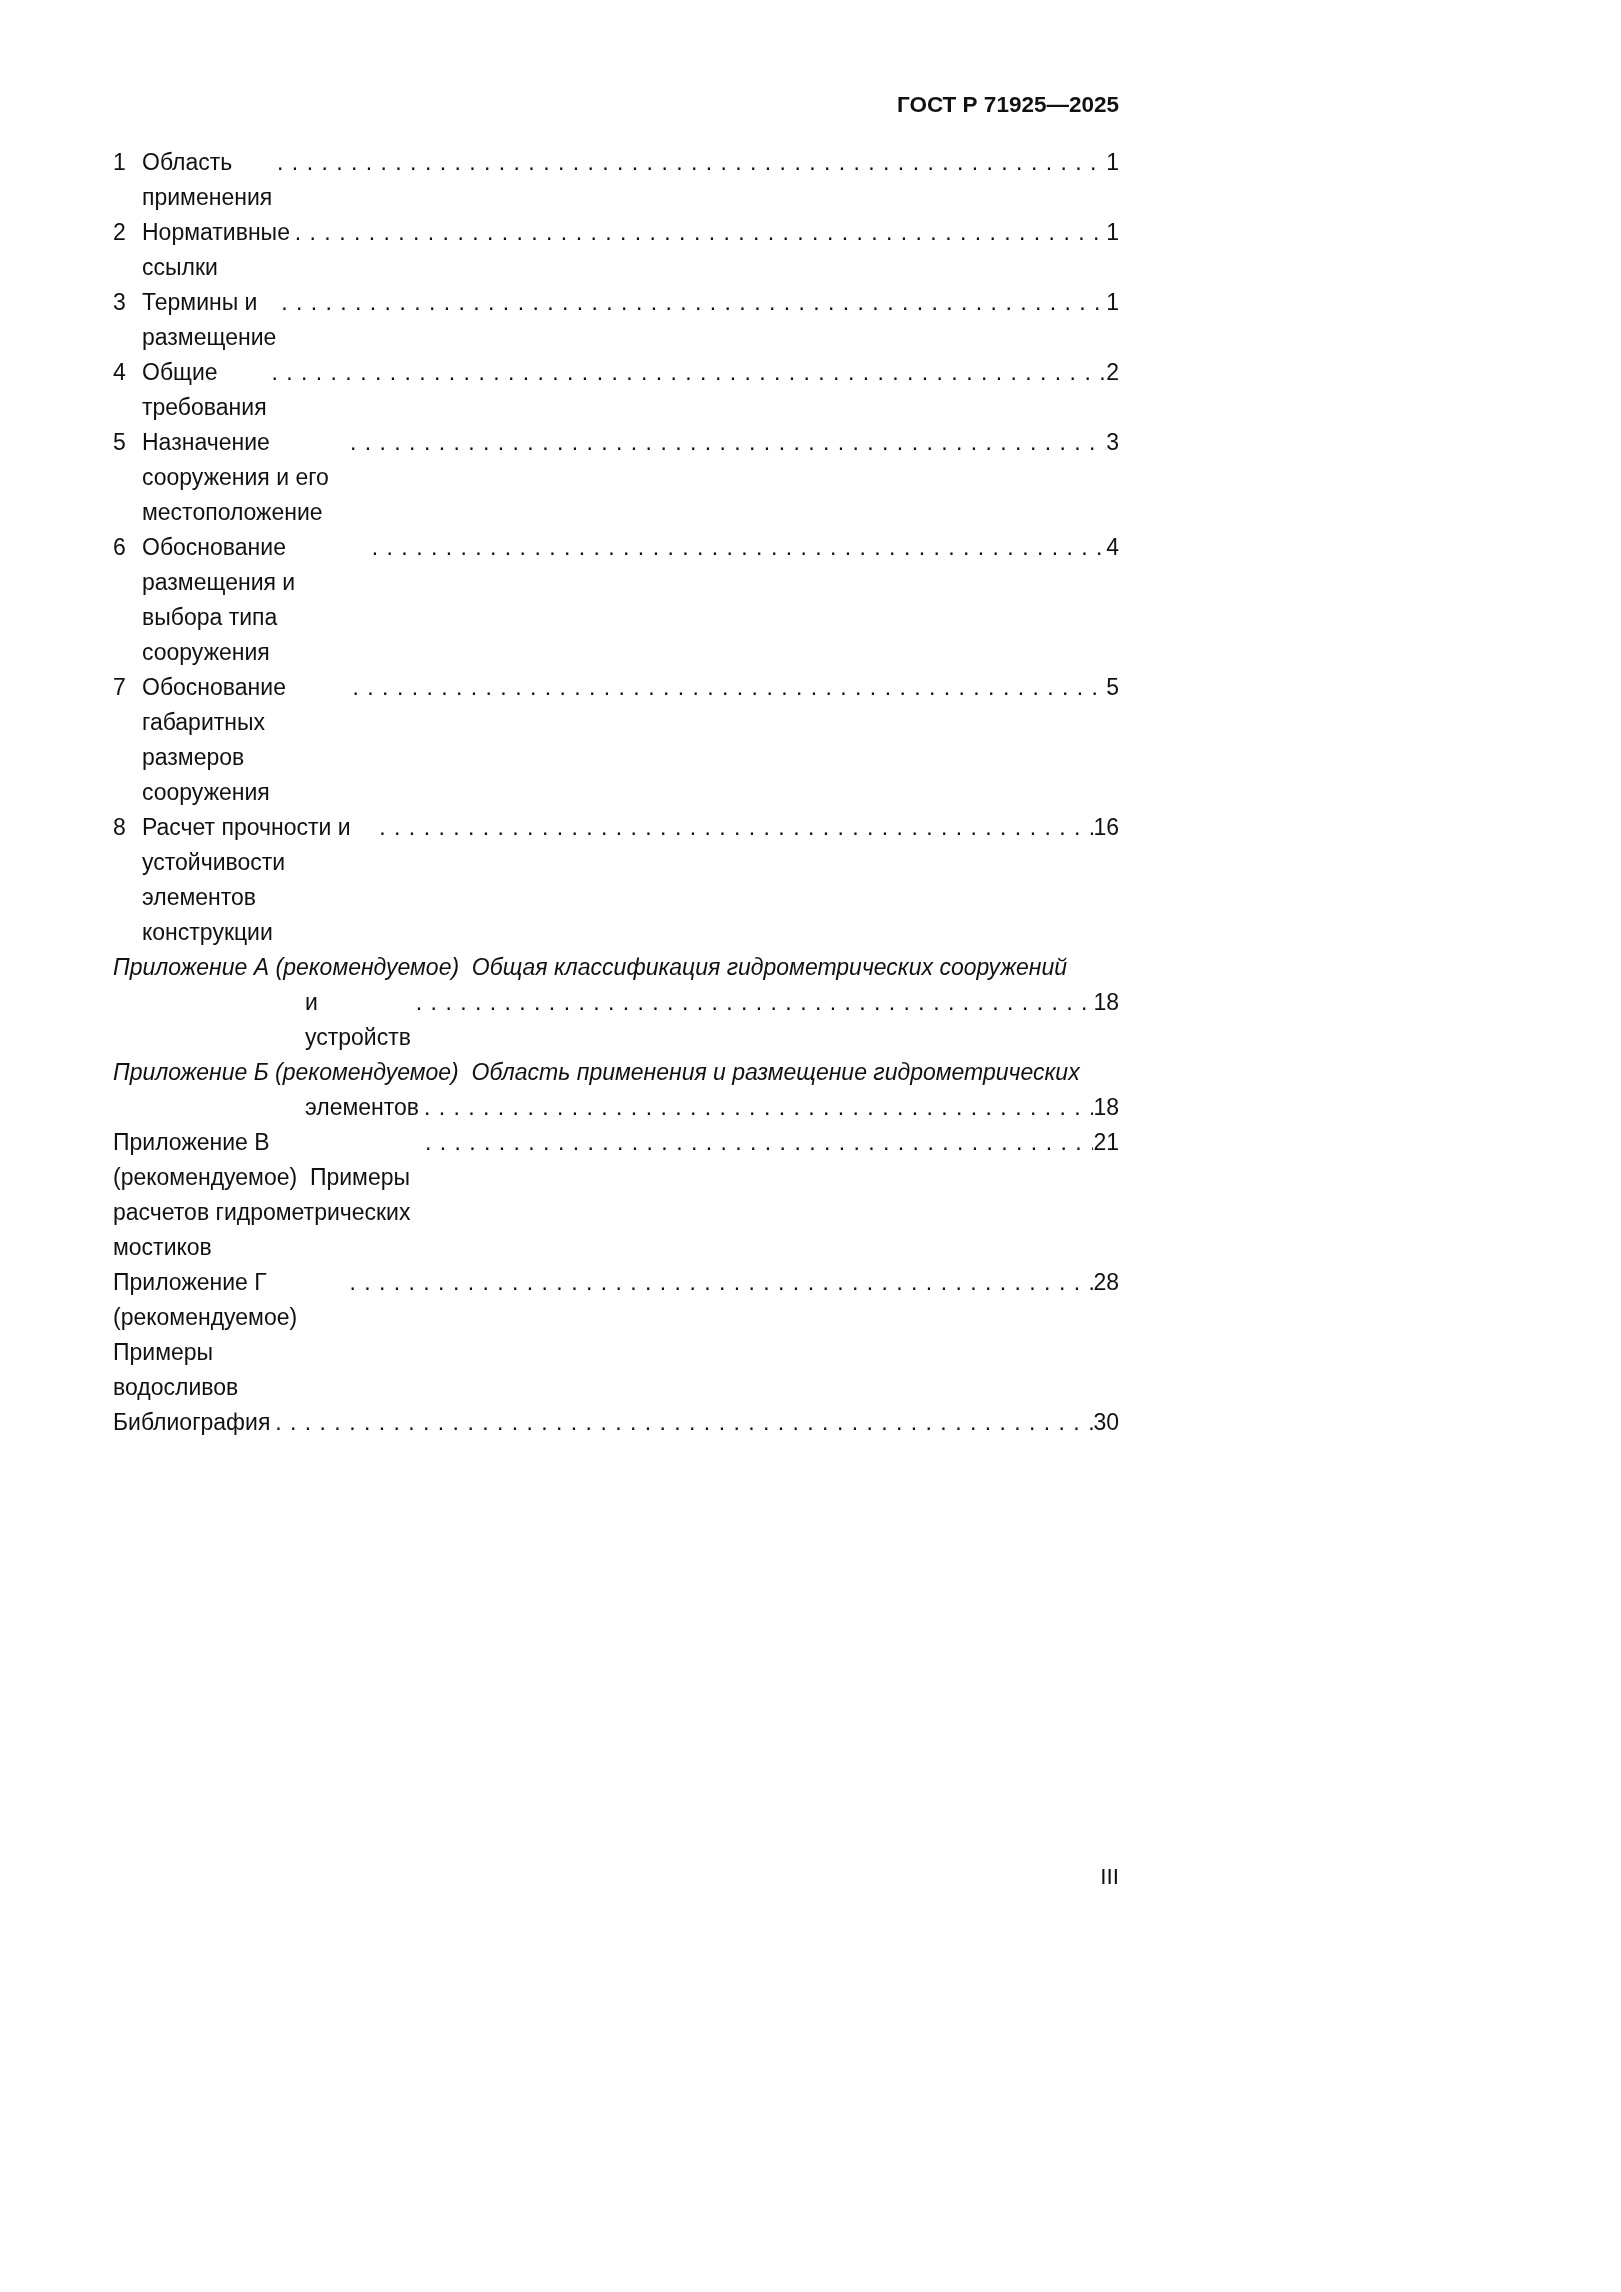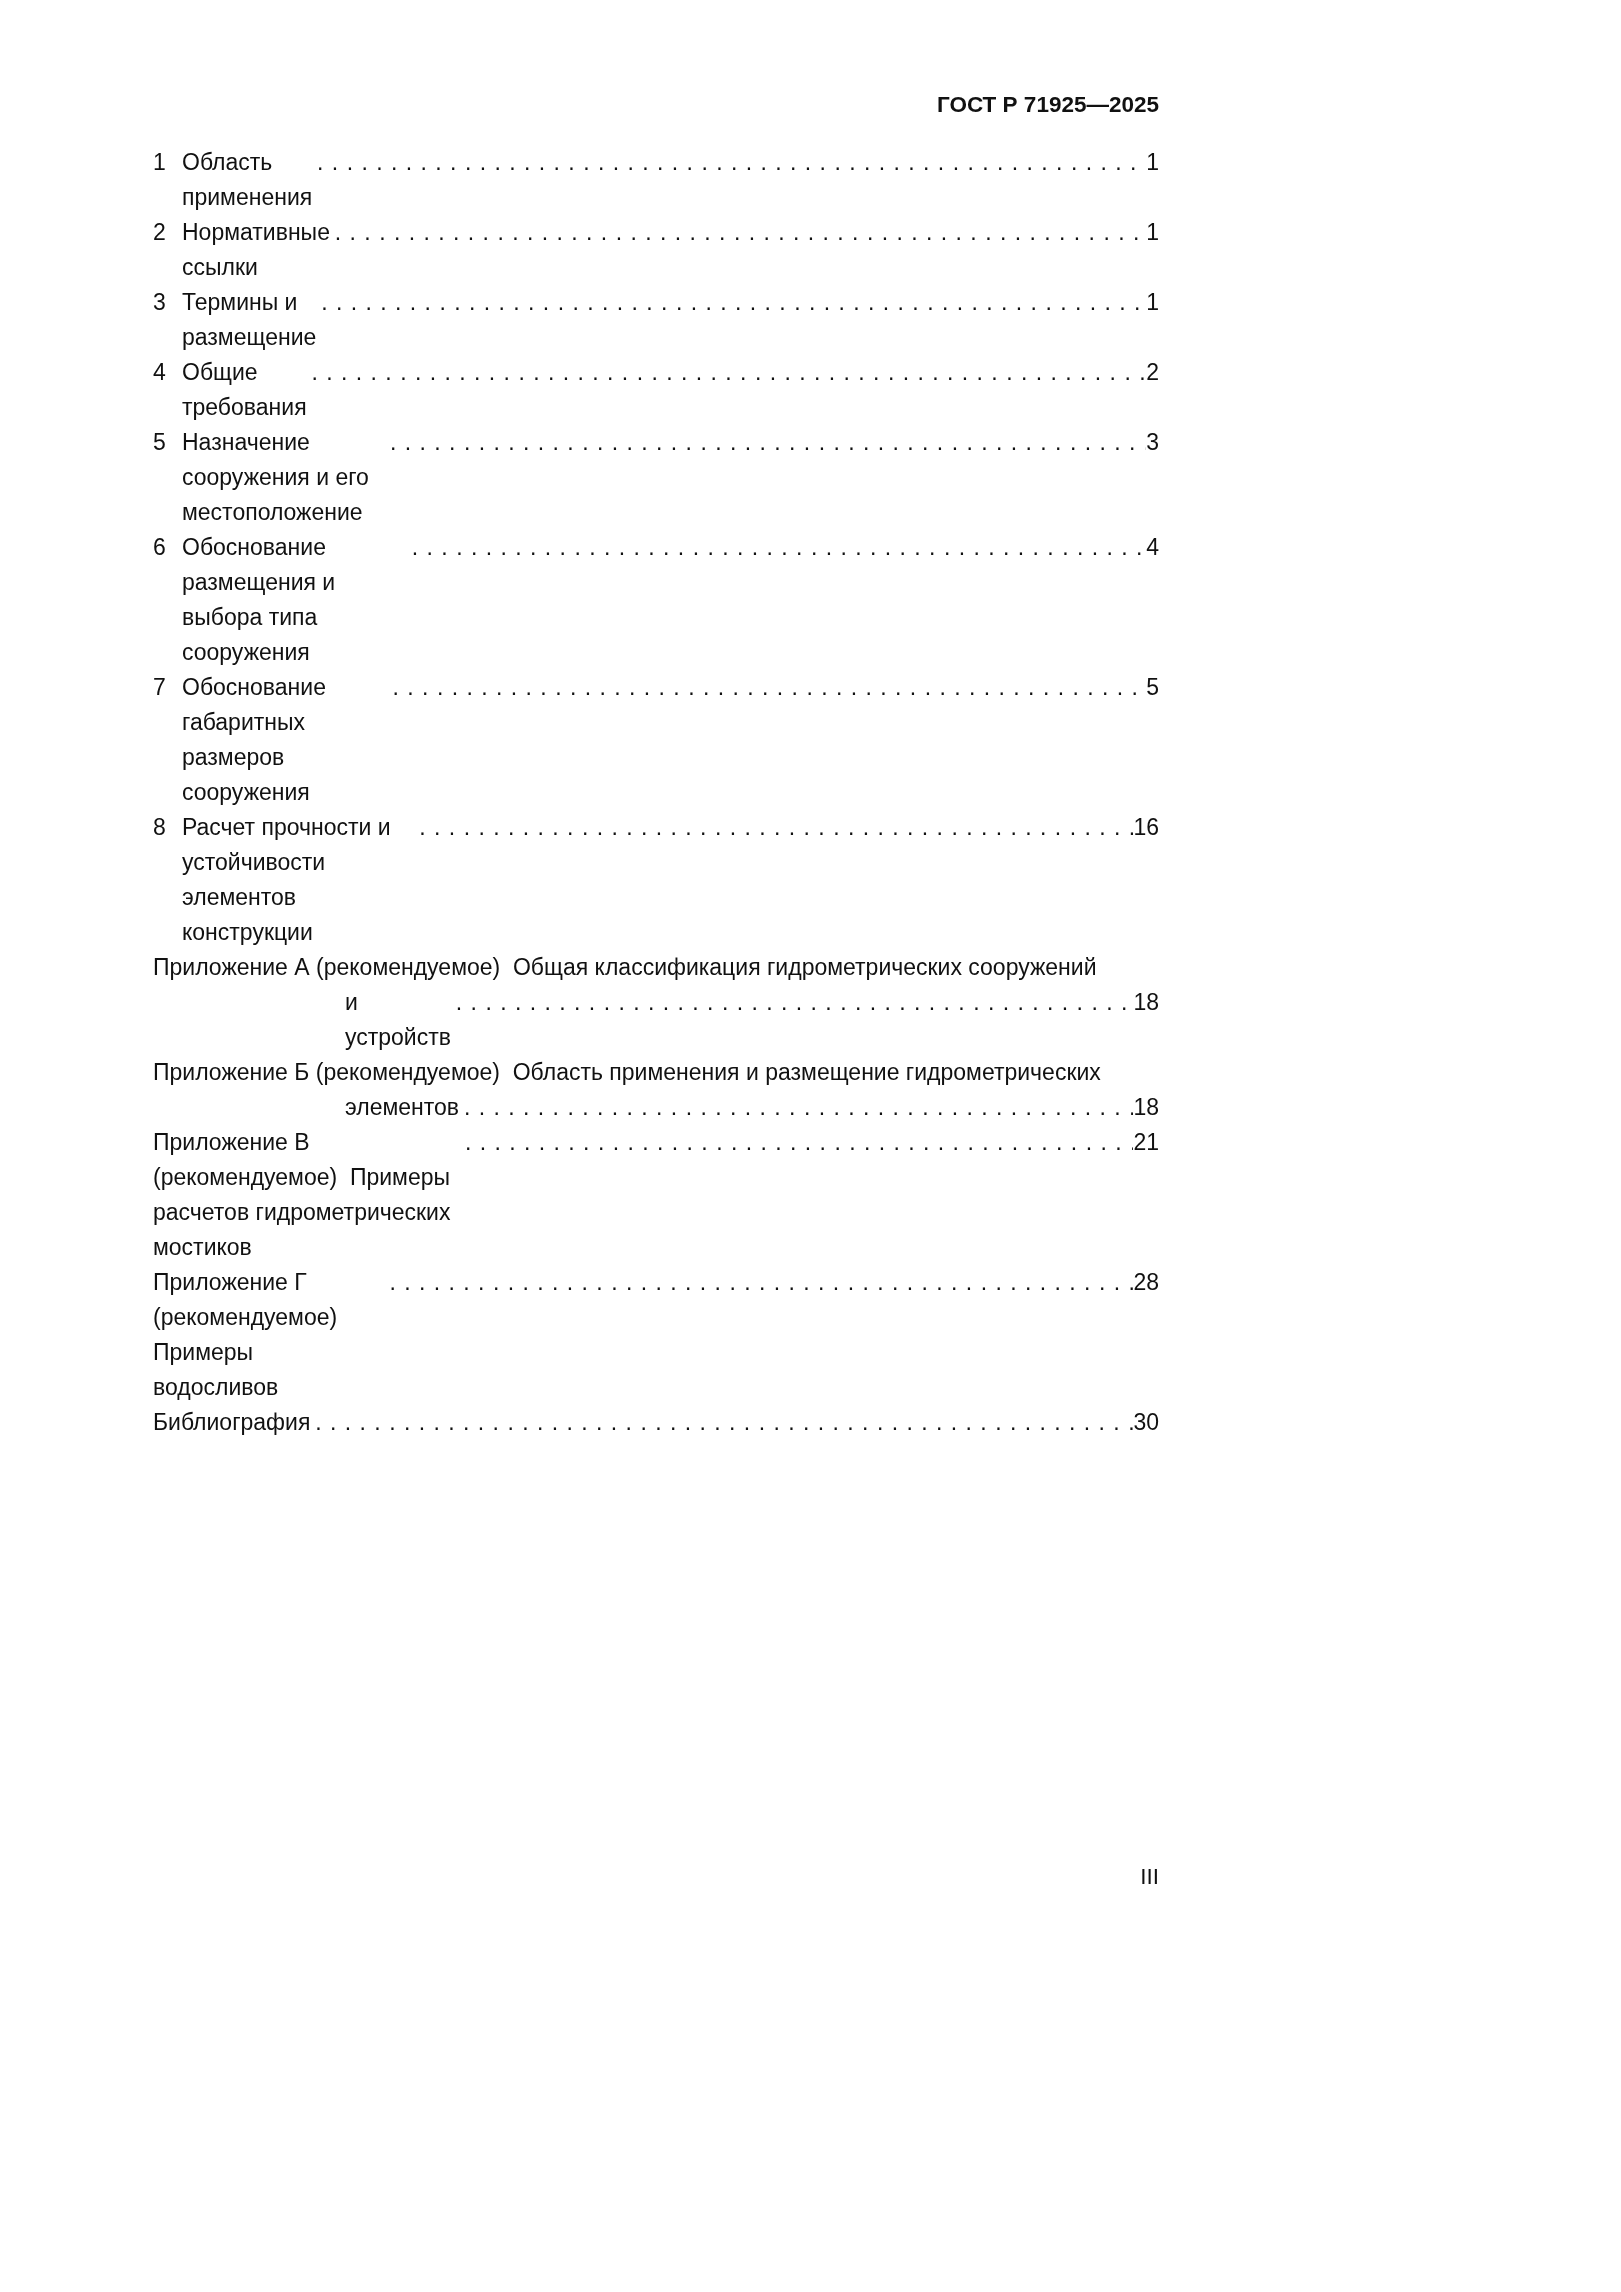--- a/index.html
+++ b/index.html
@@ -8,21 +8,20 @@
     width: 1621px;
     height: 2293px;
     position: relative;
     font-family: "Liberation Sans", sans-serif;
     color: #111111;
   }
   .page {
     position: absolute;
     inset: 0;
     background: #ffffff;
-    margin-left: 40px;
   }
   .content {
     position: absolute;
     left: 113px;
     top: 92px;
     width: 1006px;
   }
   .doc-header {
     text-align: right;
     font-weight: bold;
@@ -49,20 +48,21 @@
     flex: 0 0 auto;
     width: 29px;
   }
   .toc-label {
     flex: 0 1 auto;
     white-space: pre-wrap;
   }
   .toc-line1 {
     line-height: 35px;
     white-space: pre-wrap;
+    font-style: italic;
   }
   .toc-cont {
     display: flex;
     align-items: baseline;
     line-height: 35px;
     padding-left: 192px;
   }
   .leader {
     flex: 1 1 auto;
     overflow: hidden;

